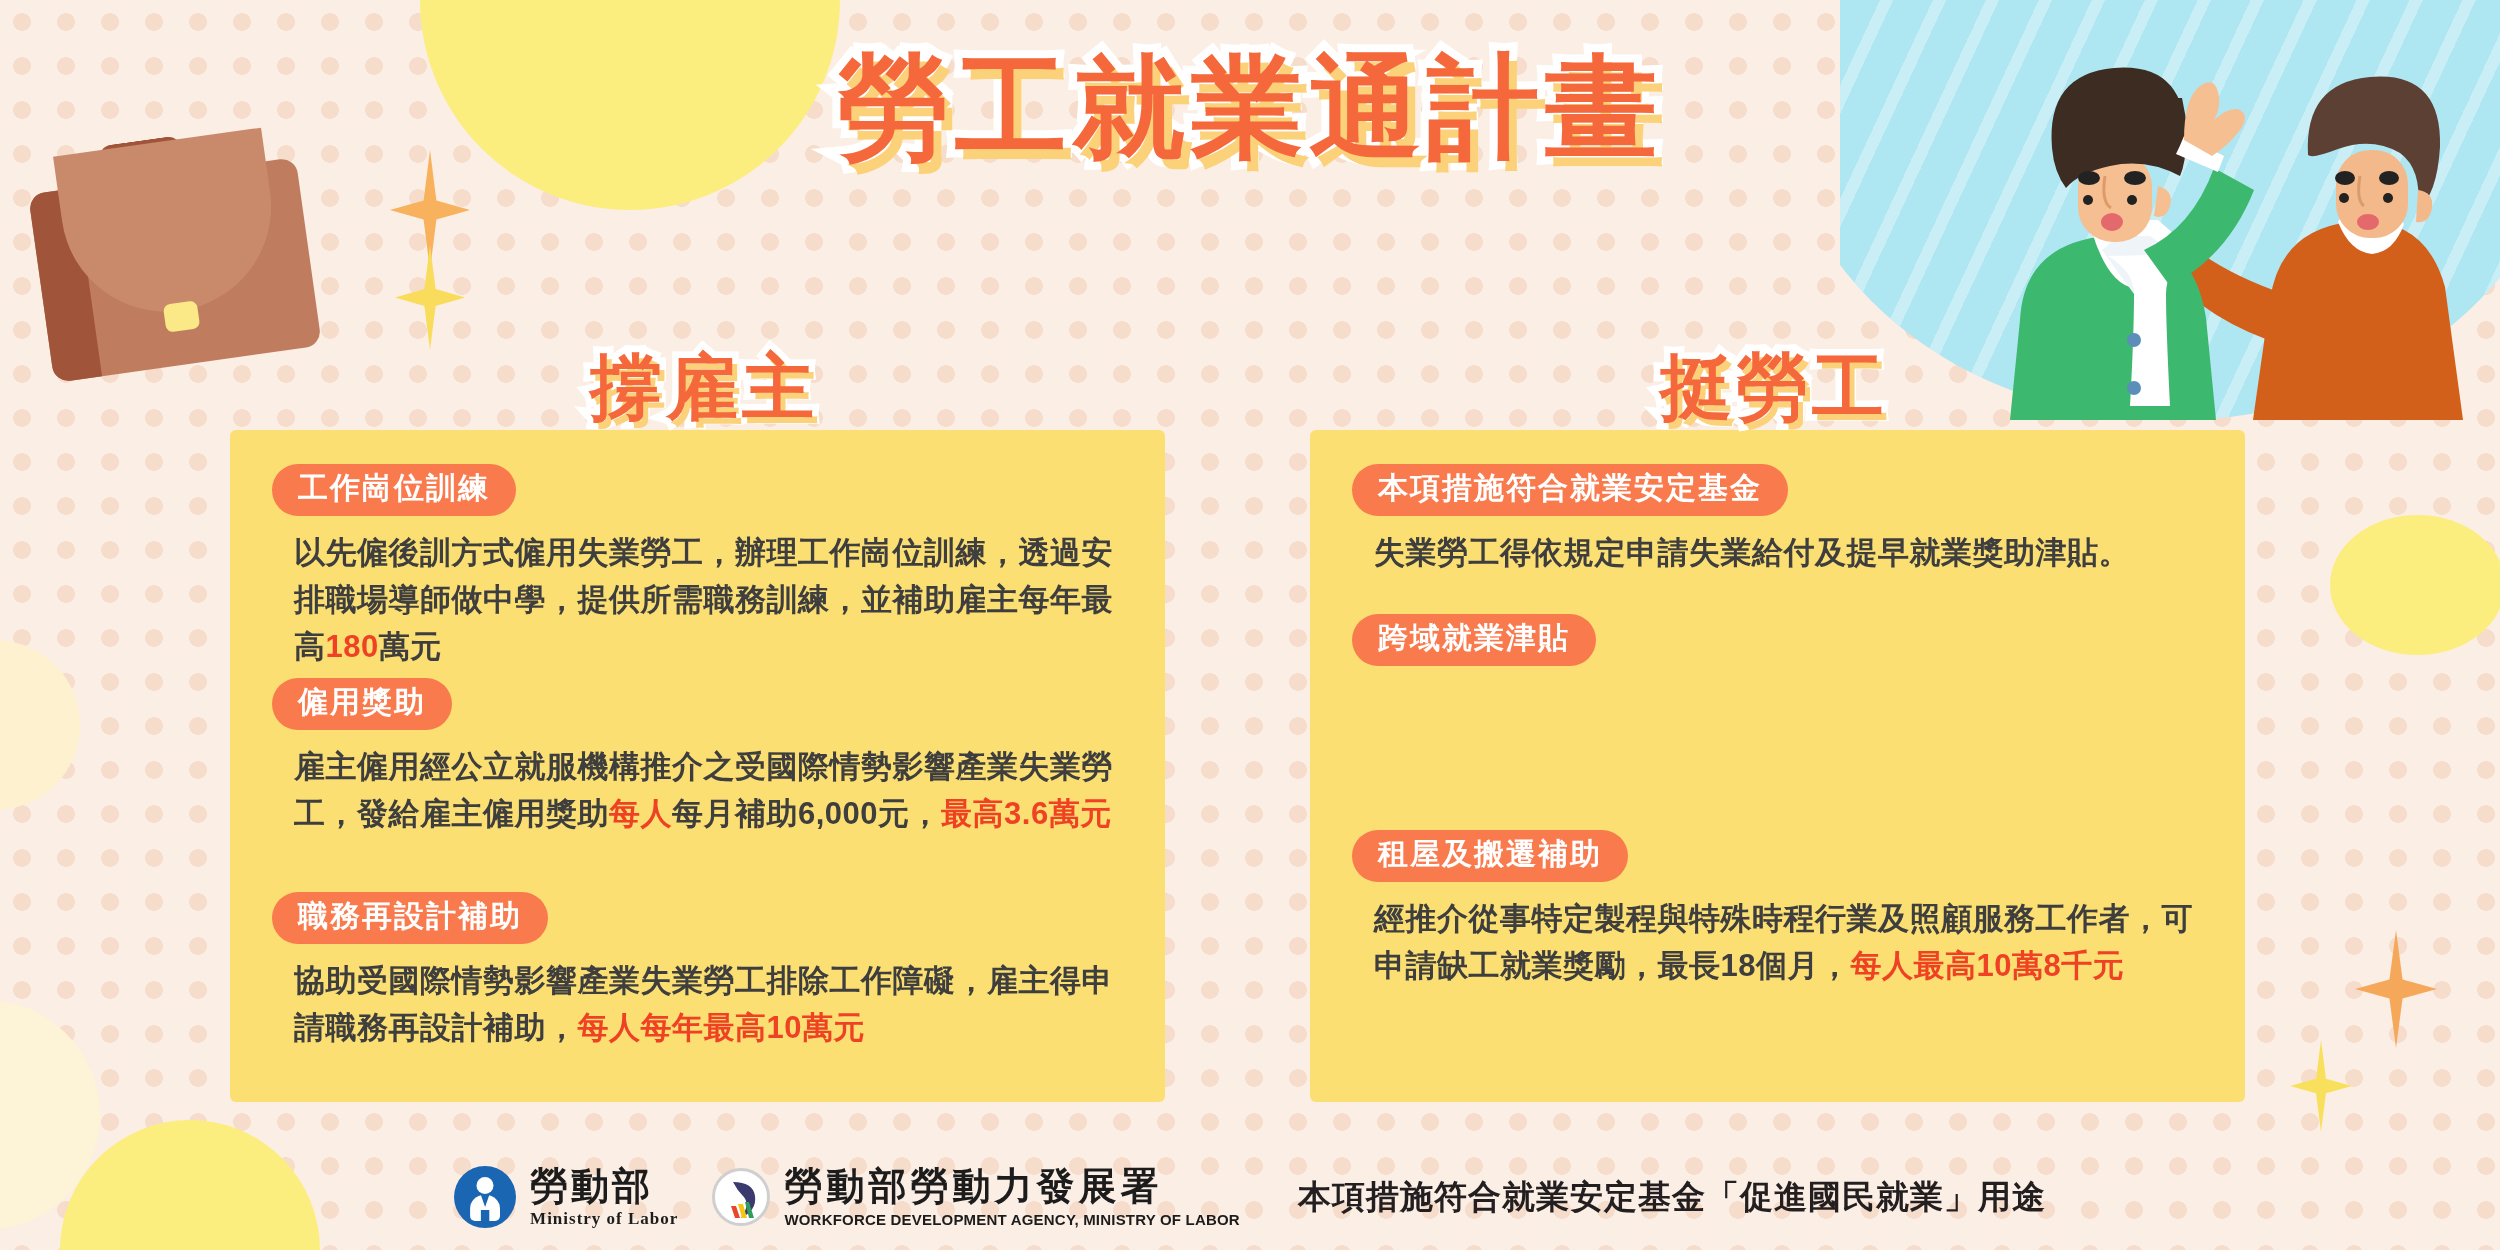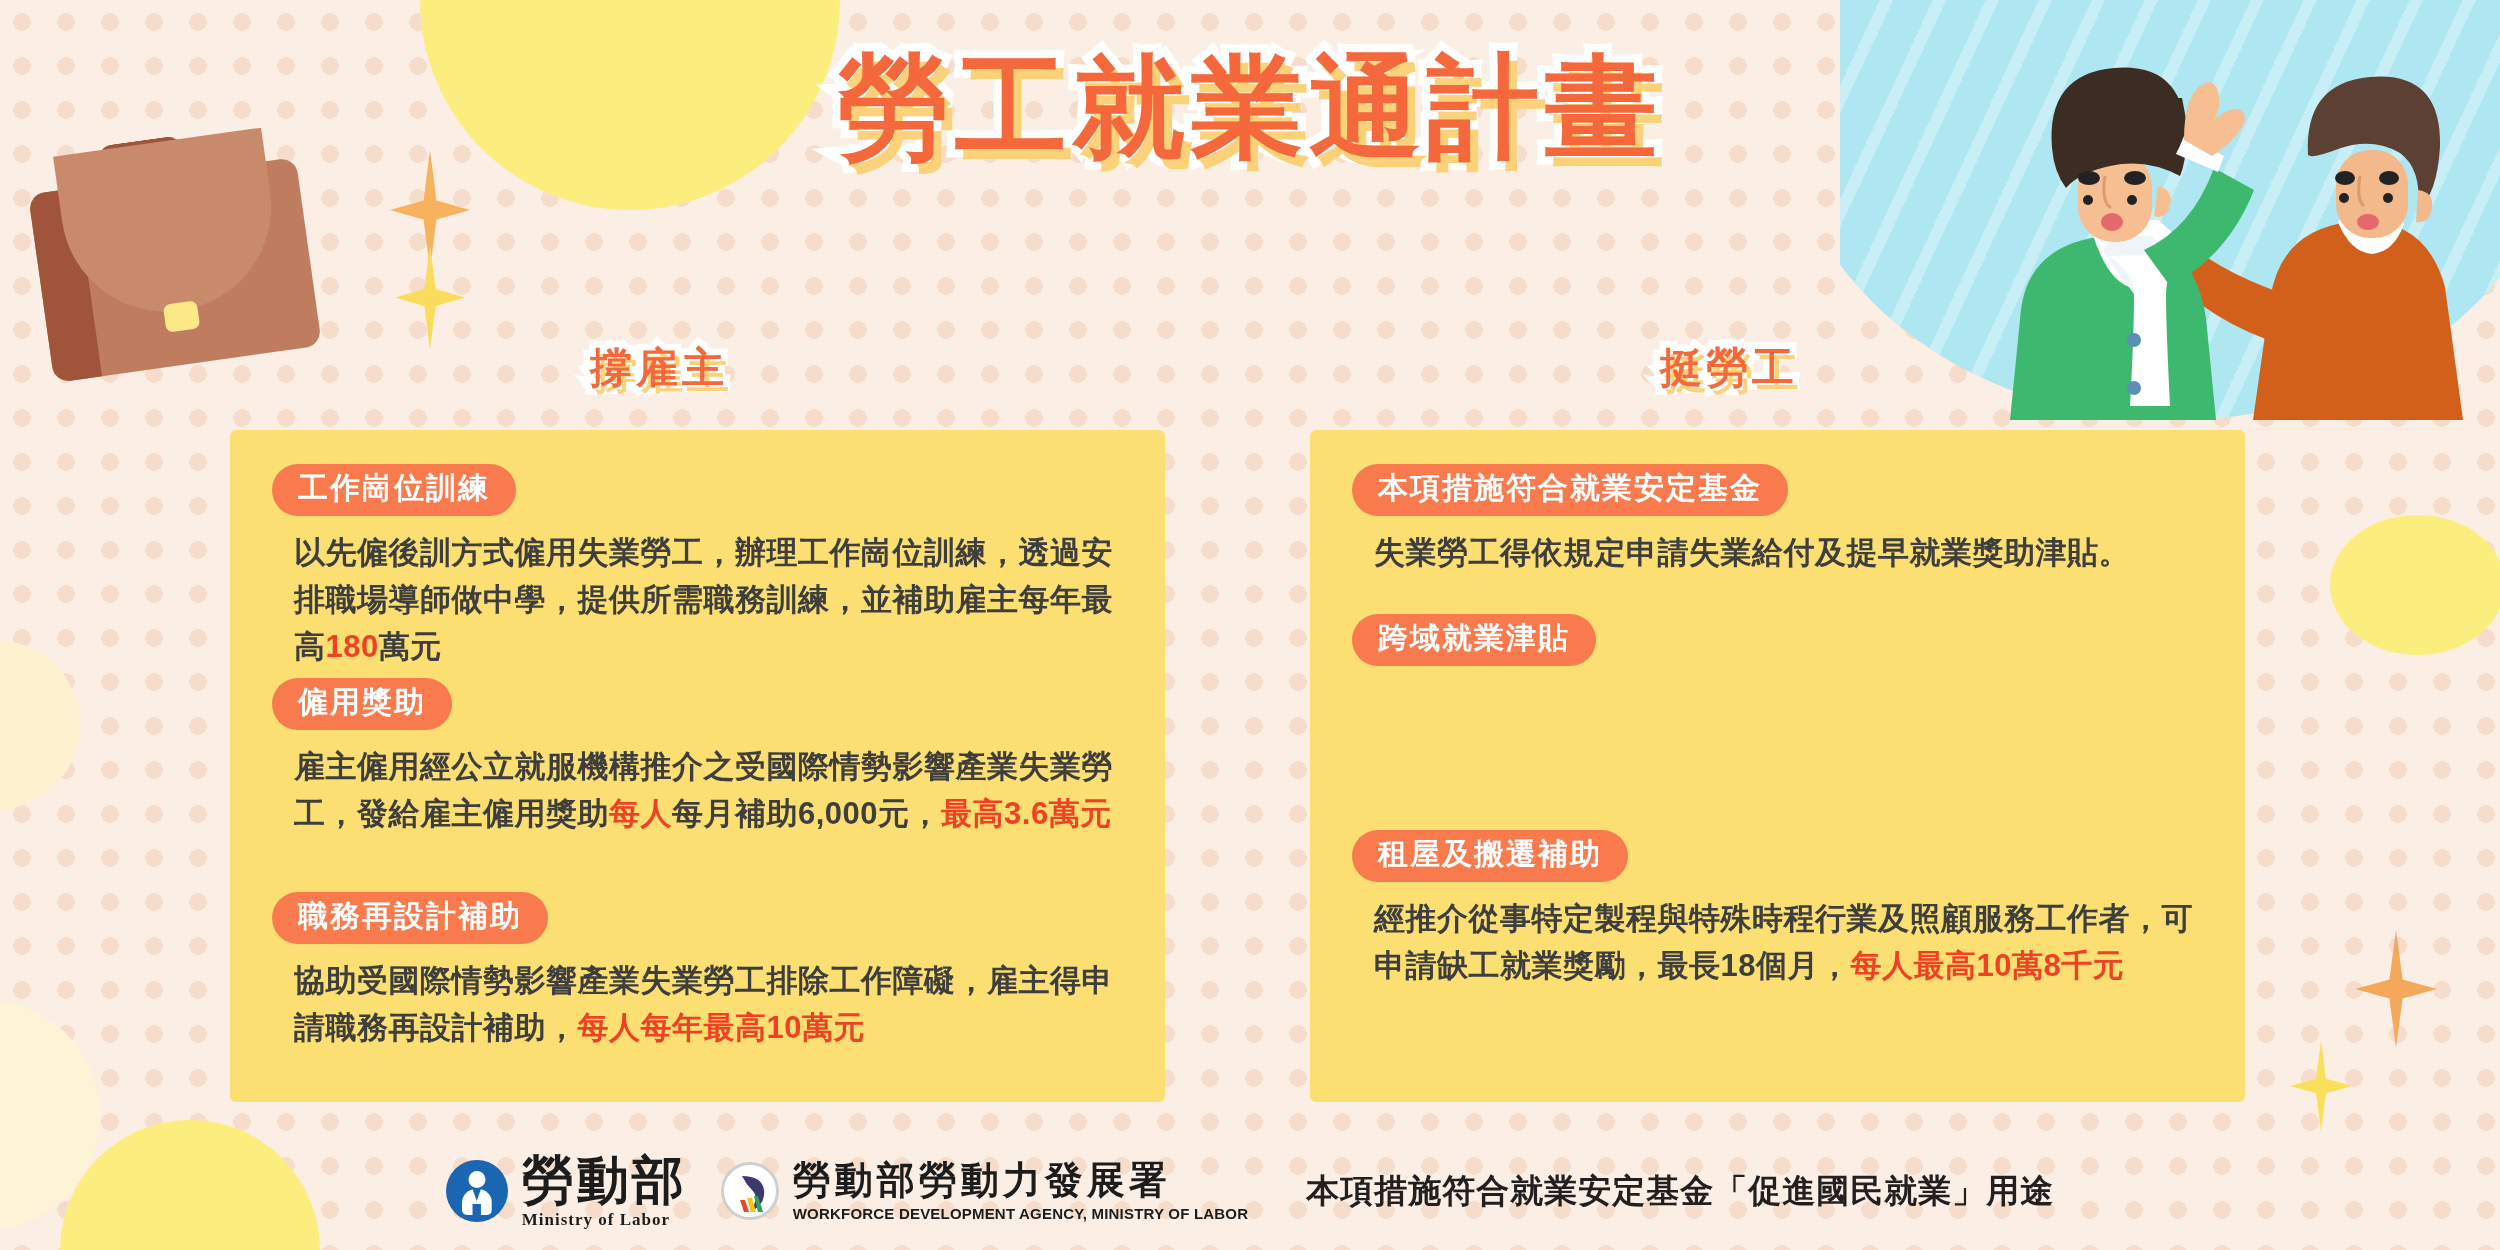--- a/index.html
+++ b/index.html
@@ -108,21 +108,21 @@
     line-height: 1.08;
     -webkit-text-stroke: 16px #ffffff;
     paint-order: stroke fill;
     text-shadow: 8px 10px 0 #fbd27a;
   }
   .title-front { z-index: 3; }
 
   
   .col-head {
     position: absolute;
-    font-size: 42px; font-weight: 700; letter-spacing: 4px;
+    font-size: 72px; font-weight: 700; letter-spacing: 4px;
     color: #f4683c;
     -webkit-text-stroke: 13px #ffffff;
     paint-order: stroke fill;
     text-shadow: 5px 6px 0 #fbd27a;
     z-index: 5;
   }
   .col-head-left  { left: 590px;  top: 340px; }
   .col-head-right { left: 1660px; top: 340px; }
 
   
@@ -188,21 +188,21 @@
     width: 17px; height: 17px; border-radius: 50%; background:#fff;
   }
   .mol-mark::after {
     content: ""; position: absolute; left: 50%; top: 29px;
     transform: translateX(-50%);
     width: 30px; height: 26px; background:#fff;
     border-radius: 14px 14px 5px 5px;
     clip-path: polygon(0 0, 36% 0, 50% 46%, 64% 0, 100% 0, 100% 100%, 64% 100%, 64% 58%, 36% 58%, 36% 100%, 0 100%);
   }
   .mol-text { display: flex; flex-direction: column; line-height: 1; }
-  .mol-cn { font-size: 52px; font-weight: 700; letter-spacing: 3px; color:#1c1c1c; }
+  .mol-cn { font-size: 38px; font-weight: 700; letter-spacing: 3px; color:#1c1c1c; }
   .mol-en { font-size: 17px; font-weight: 700; letter-spacing: 1px; color:#1c1c1c;
             font-family: "Liberation Serif", serif; margin-top: 5px; }
 
   .wda-mark {
     width: 58px; height: 58px; border-radius: 50%; flex: none;
     background: #ffffff;
     border: 3px solid #cfcfcf;
     position: relative; overflow: hidden;
   }
   .wda-mark .swoosh {

